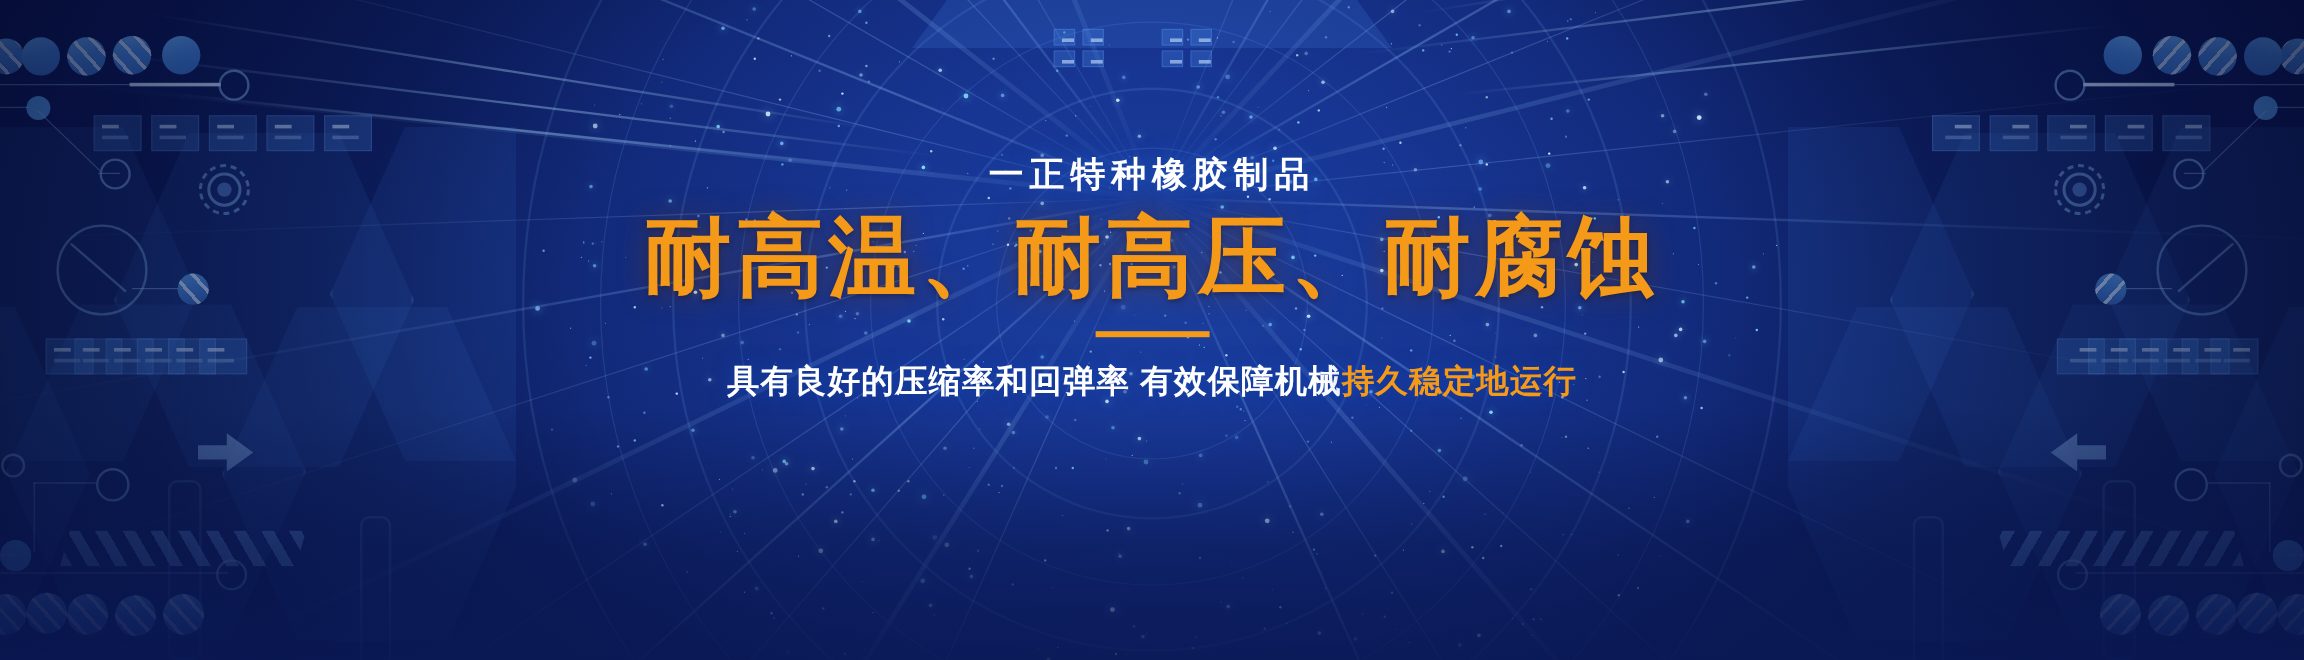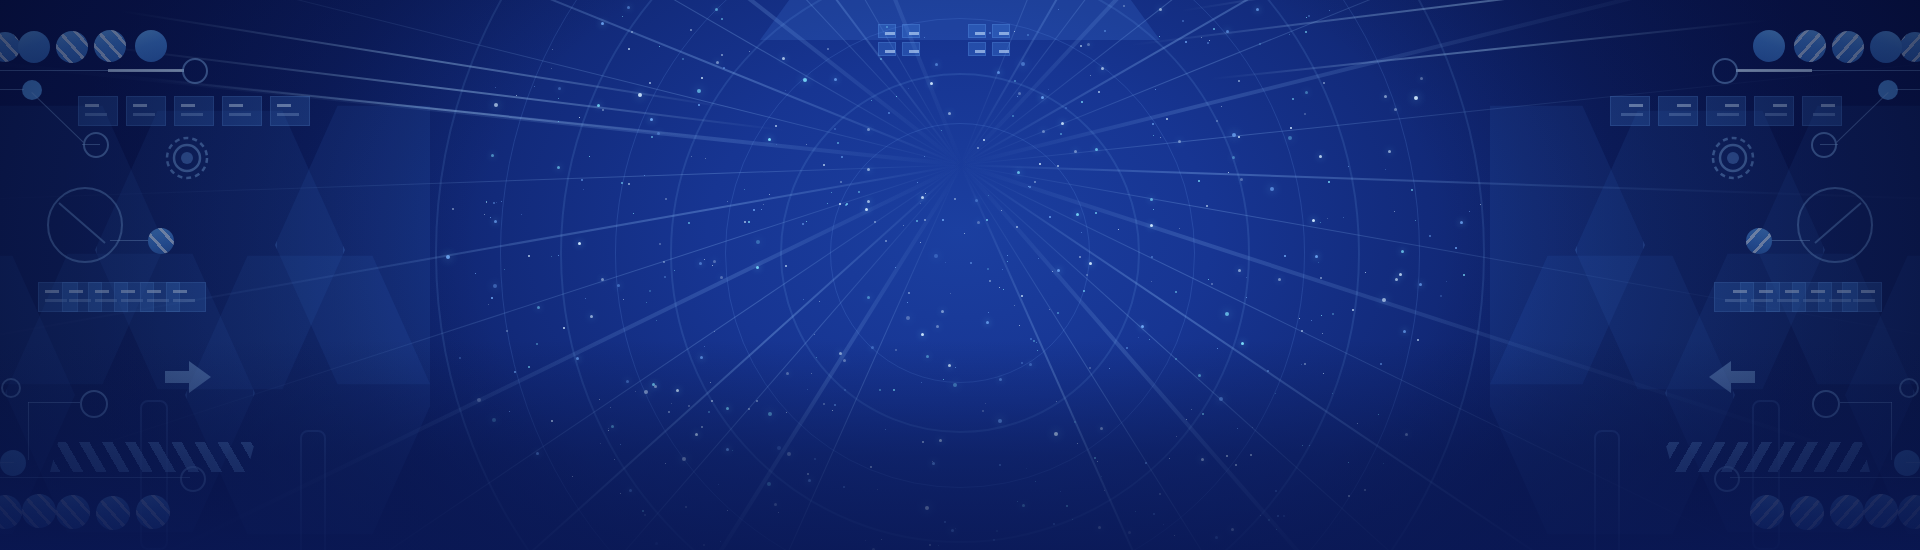--- a/index.html
+++ b/index.html
@@ -934,14 +934,22 @@
       <div class="star" style="left: 924.1px; top: 155.6px; width: 1px; height: 1px; background: rgb(111, 168, 245); opacity: 0.71;"></div>
       <div class="star" style="left: 654.4px; top: 385.2px; width: 3px; height: 3px; background: rgb(207, 233, 255); opacity: 0.6; box-shadow: rgba(130, 215, 255, 0.85) 0px 0px 6px;"></div>
       <div class="star" style="left: 500.7px; top: 201.4px; width: 1px; height: 1px; background: rgb(111, 168, 245); opacity: 0.68;"></div>
       <div class="star" style="left: 834px; top: 403.5px; width: 2px; height: 2px; background: rgb(111, 168, 245); opacity: 0.73;"></div>
       <div class="star" style="left: 725.5px; top: 447.9px; width: 3px; height: 3px; background: rgb(111, 168, 245); opacity: 0.93; box-shadow: rgba(130, 215, 255, 0.85) 0px 0px 6px;"></div>
     </div>
 
   <div class="vignette"></div>
   <div class="bottomfade"></div>
 
+  <div class="textblock">
+    <div class="eyebrow">一正特种橡胶制品</div>
+    <h1 class="headline">耐高温、耐高压、耐腐蚀</h1>
+    <div class="divider"></div>
+    <div class="subline">
+      <span>具有良好的压缩率和回弹率 有效保障机械</span><span class="hl">持久稳定地运行</span>
+    </div>
+  </div>
 
 </div>
 
 </body></html>

